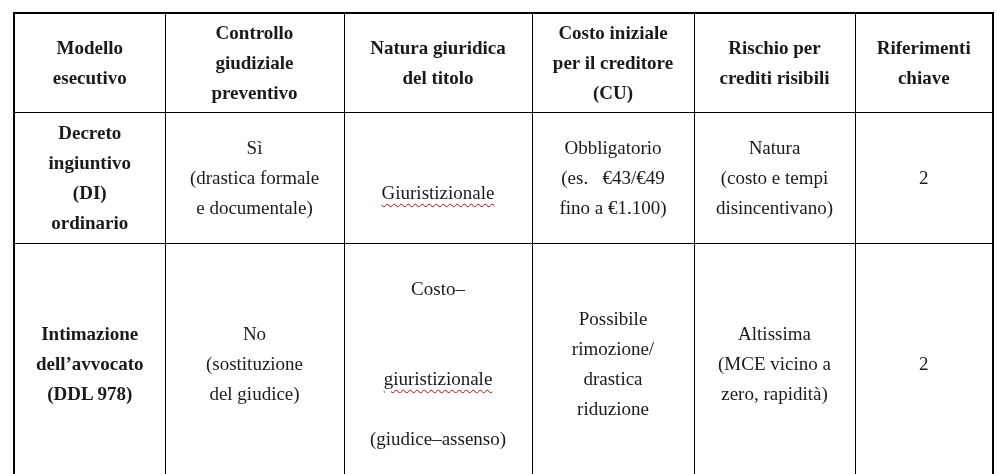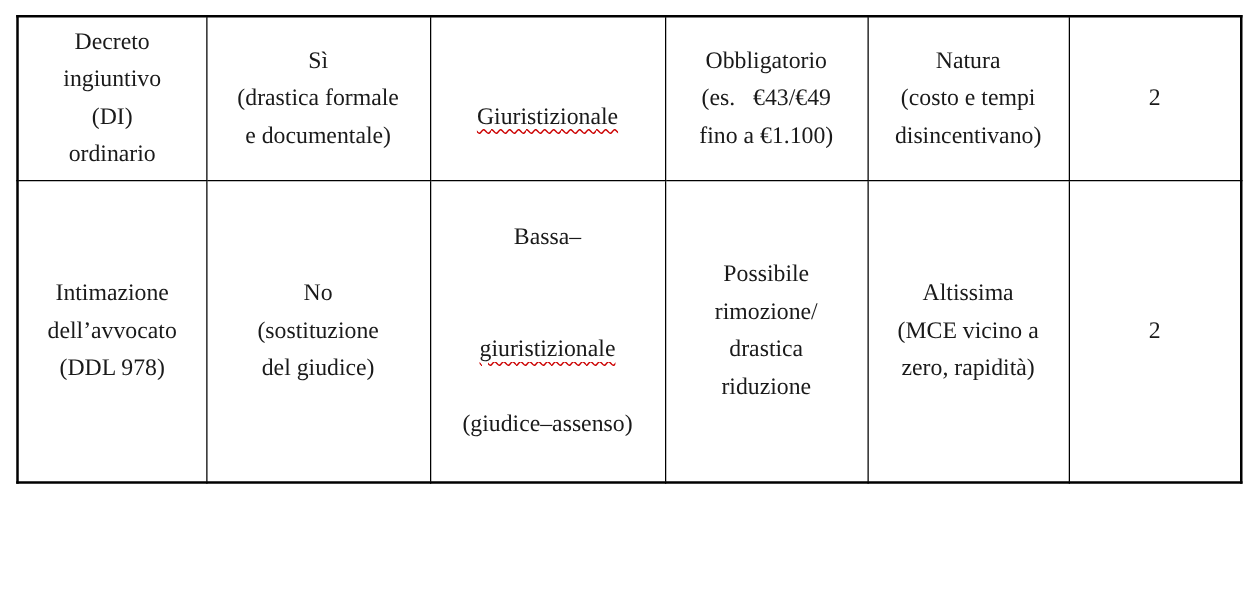--- a/index.html
+++ b/index.html
@@ -33,21 +33,21 @@
     border: 1px solid #000000;
     text-align: center;
     vertical-align: middle;
     white-space: pre-line;
     font-size: 19px;
     line-height: 30px;
     padding: 0 4px;
     overflow: hidden;
   }
   th { font-weight: bold; }
-  td.bold { font-weight: normal; }
+  td.bold { font-weight: bold; }
   tr.r-header { height: 99px; }
   tr.r1 { height: 131px; }
   tr.r2 { height: 130px; }
   .squiggle {
     text-decoration-line: underline;
     text-decoration-style: wavy;
     text-decoration-color: #cc0000;
     text-decoration-thickness: 1px;
     text-underline-offset: 4px;
   }
@@ -58,20 +58,36 @@
 <table class="comparison">
   <colgroup>
     <col class="c1">
       <col class="c2">
       <col class="c3">
       <col class="c4">
       <col class="c5">
       <col class="c6">
   </colgroup>
   <tbody>
+    <tr class="r-header">
+      <th>Modello
+esecutivo</th>
+      <th>Controllo
+giudiziale
+preventivo</th>
+      <th>Natura giuridica
+del titolo</th>
+      <th>Costo iniziale
+per il creditore
+(CU)</th>
+      <th>Rischio per
+crediti risibili</th>
+      <th>Riferimenti
+chiave</th>
+    </tr>
 
     <tr class="r1">
       <td class="bold">Decreto
 ingiuntivo
 (DI)
 ordinario</td>
       <td>Sì
 (drastica formale
 e documentale)</td>
       <td>
@@ -87,21 +103,21 @@
     </tr>
 
     <tr class="r2">
       <td class="bold">Intimazione
 dell’avvocato
 (DDL 978)</td>
       <td>No
 (sostituzione
 del giudice)</td>
       <td>
-        <div>Bassa–</div>
+        <div>Costo–</div>
         <div>
           <span class="squiggle">giuristizionale</span>
         </div>
         <div>(giudice–assenso)</div>
       </td>
       <td>Possibile
 rimozione/
 drastica
 riduzione</td>
       <td>Altissima

